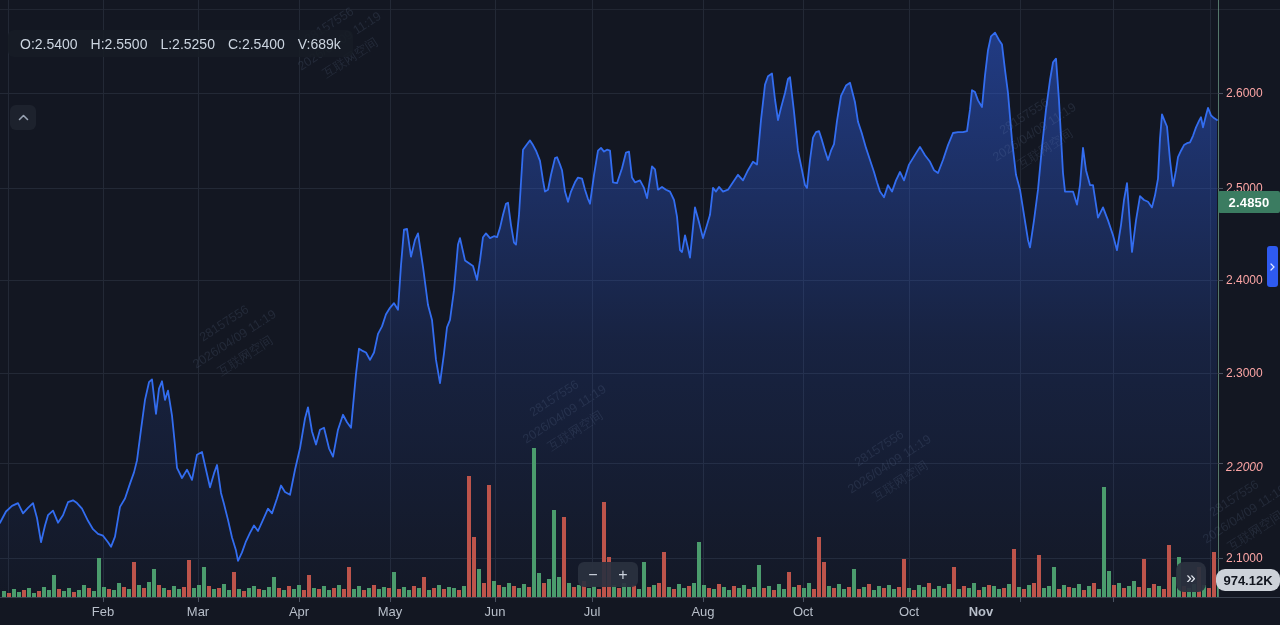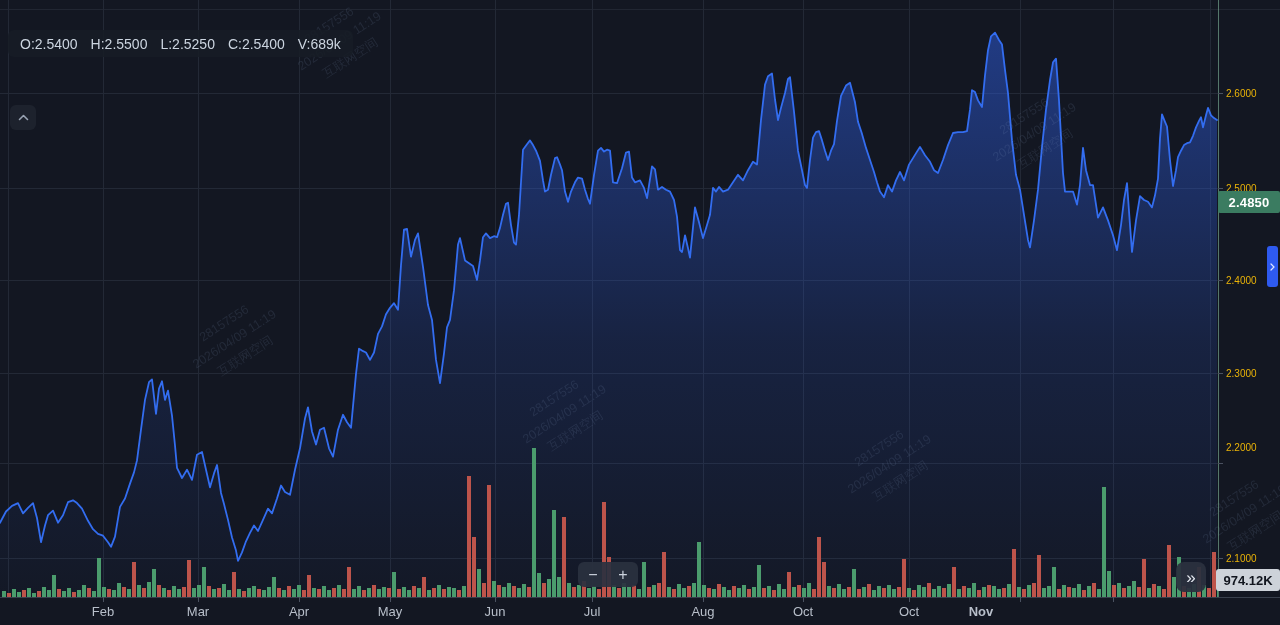--- a/index.html
+++ b/index.html
@@ -36,30 +36,30 @@
     position:absolute;left:1176px;top:562px;width:30px;height:30px;border-radius:8px;
     background:rgba(42,49,63,0.94);color:#e3e7ee;font-size:17px;line-height:1;
     display:flex;align-items:center;justify-content:center;cursor:pointer;
   }
   #price-badge{
     position:absolute;left:1218px;top:191px;width:62px;height:22px;border-radius:2px;
     display:flex;align-items:center;justify-content:center;
     color:#fff;font-size:13px;font-weight:bold;letter-spacing:.2px;
   }
   #vol-badge{
-    position:absolute;left:1216px;top:569px;width:64px;height:22px;border-radius:3px;
+    position:absolute;left:1216px;top:569px;width:64px;height:22px;border-radius:9px;
     background:#cdd2d9;color:#11151e;font-size:13px;font-weight:bold;
     display:flex;align-items:center;justify-content:center;
   }
   #scroll-thumb{
     position:absolute;left:1267px;top:246px;width:11px;height:41px;border-radius:3px;
     background:#2e5af0;display:flex;align-items:center;justify-content:center;cursor:pointer;
   }
   .ytick-label{position:absolute;left:1226px;transform:translateY(-50%);
-    color:#eab308;font-size:10px;}
+    color:#fca5a5;font-size:12px;}
   .ytick-dash{position:absolute;left:1218px;width:5px;height:1px;background:#4a5160;}
   .xtick{position:absolute;top:597px;width:1px;height:5px;background:#4a5160;}
   .month-label{position:absolute;top:604px;transform:translateX(-50%);
     color:#b8bfca;font-size:13px;}
   .watermark{
     position:absolute;color:rgba(150,172,210,0.13);font-size:12.5px;line-height:1.55;
     transform:translate(-50%,-50%) rotate(-33deg);text-align:center;white-space:nowrap;
     pointer-events:none;
   }
   .chev-svg{display:block;}
@@ -383,21 +383,21 @@
   <div id="yaxis">
       <div class="ytick-dash" style="top: 93px;"></div>
       <div class="ytick-label" style="top: 93px;">2.6000</div>
       <div class="ytick-dash" style="top: 188px;"></div>
       <div class="ytick-label" style="top: 188px;">2.5000</div>
       <div class="ytick-dash" style="top: 280px;"></div>
       <div class="ytick-label" style="top: 280px;">2.4000</div>
       <div class="ytick-dash" style="top: 373px;"></div>
       <div class="ytick-label" style="top: 373px;">2.3000</div>
       <div class="ytick-dash" style="top: 463px;"></div>
-      <div class="ytick-label" style="top: 447px;">2.2000</div>
+      <div class="ytick-label" style="top: 467px; font-style: italic;">2.2000</div>
       <div class="ytick-dash" style="top: 558px;"></div>
       <div class="ytick-label" style="top: 558px;">2.1000</div>
     </div>
   <div id="price-badge" style="top: 191px; background: rgb(59, 124, 97);">2.4850</div>
   <div id="vol-badge" style="top: 569px;">974.12K</div>
 
   <div id="xaxis-line"></div>
   <div id="xaxis">
       <div class="xtick" style="left: 103px;"></div>
       <div class="month-label" style="left: 103px;">Feb</div>

